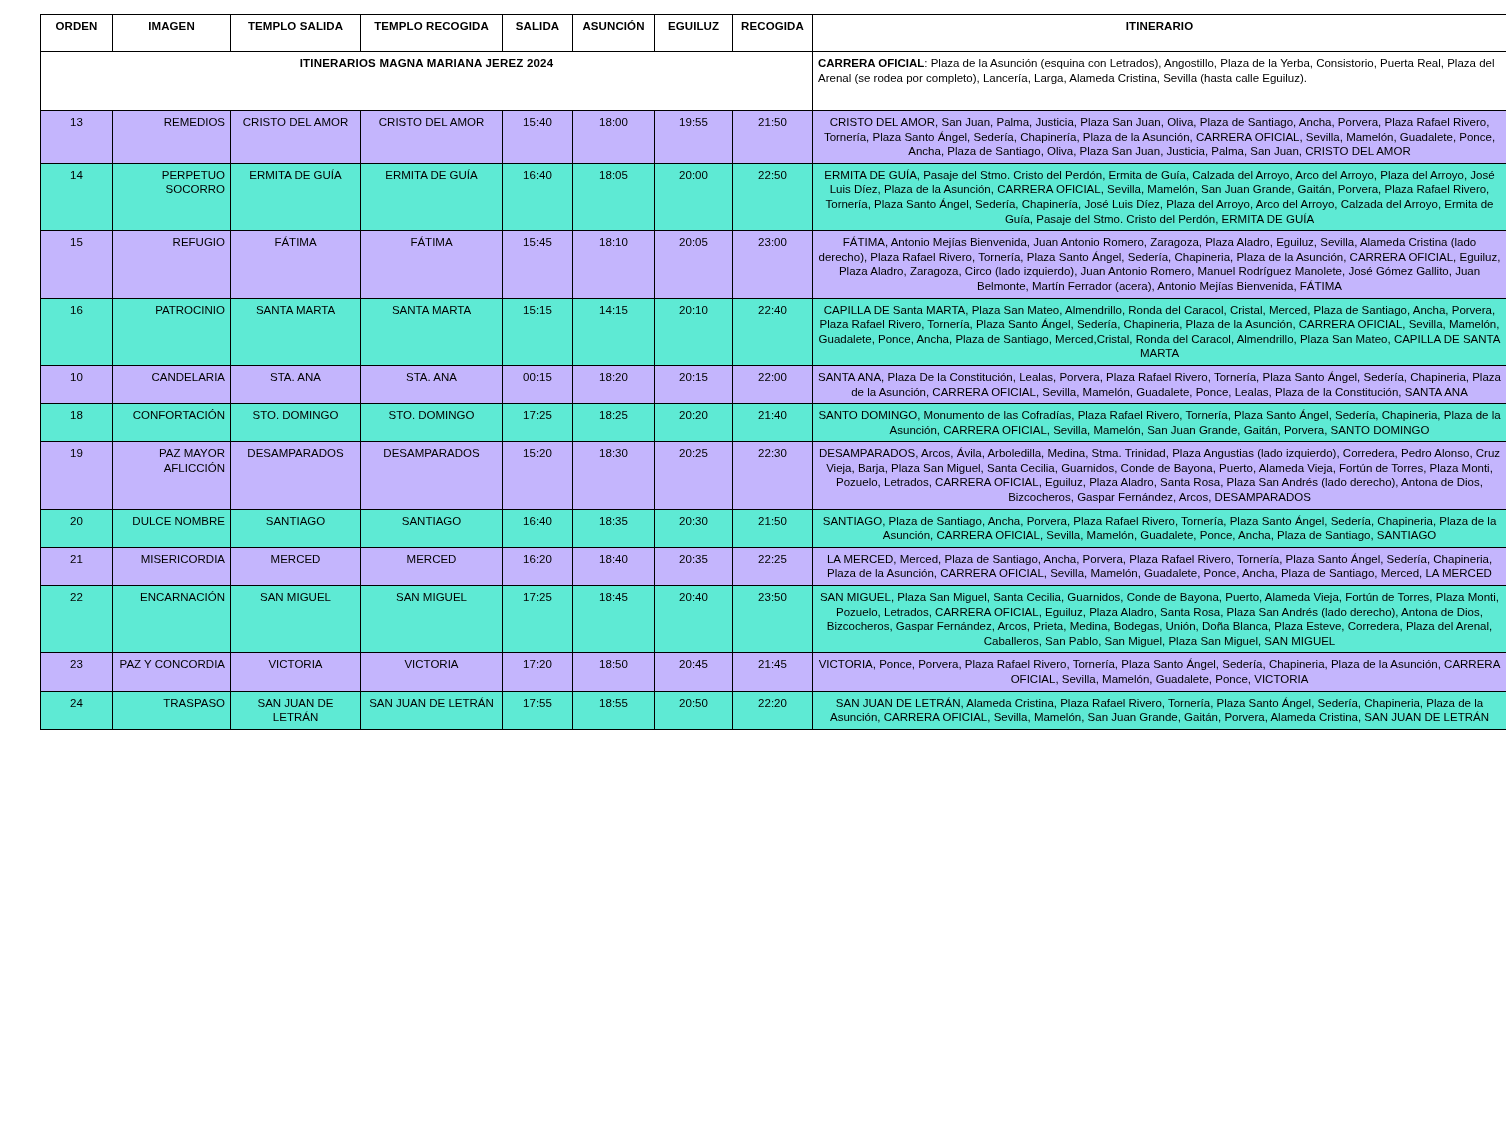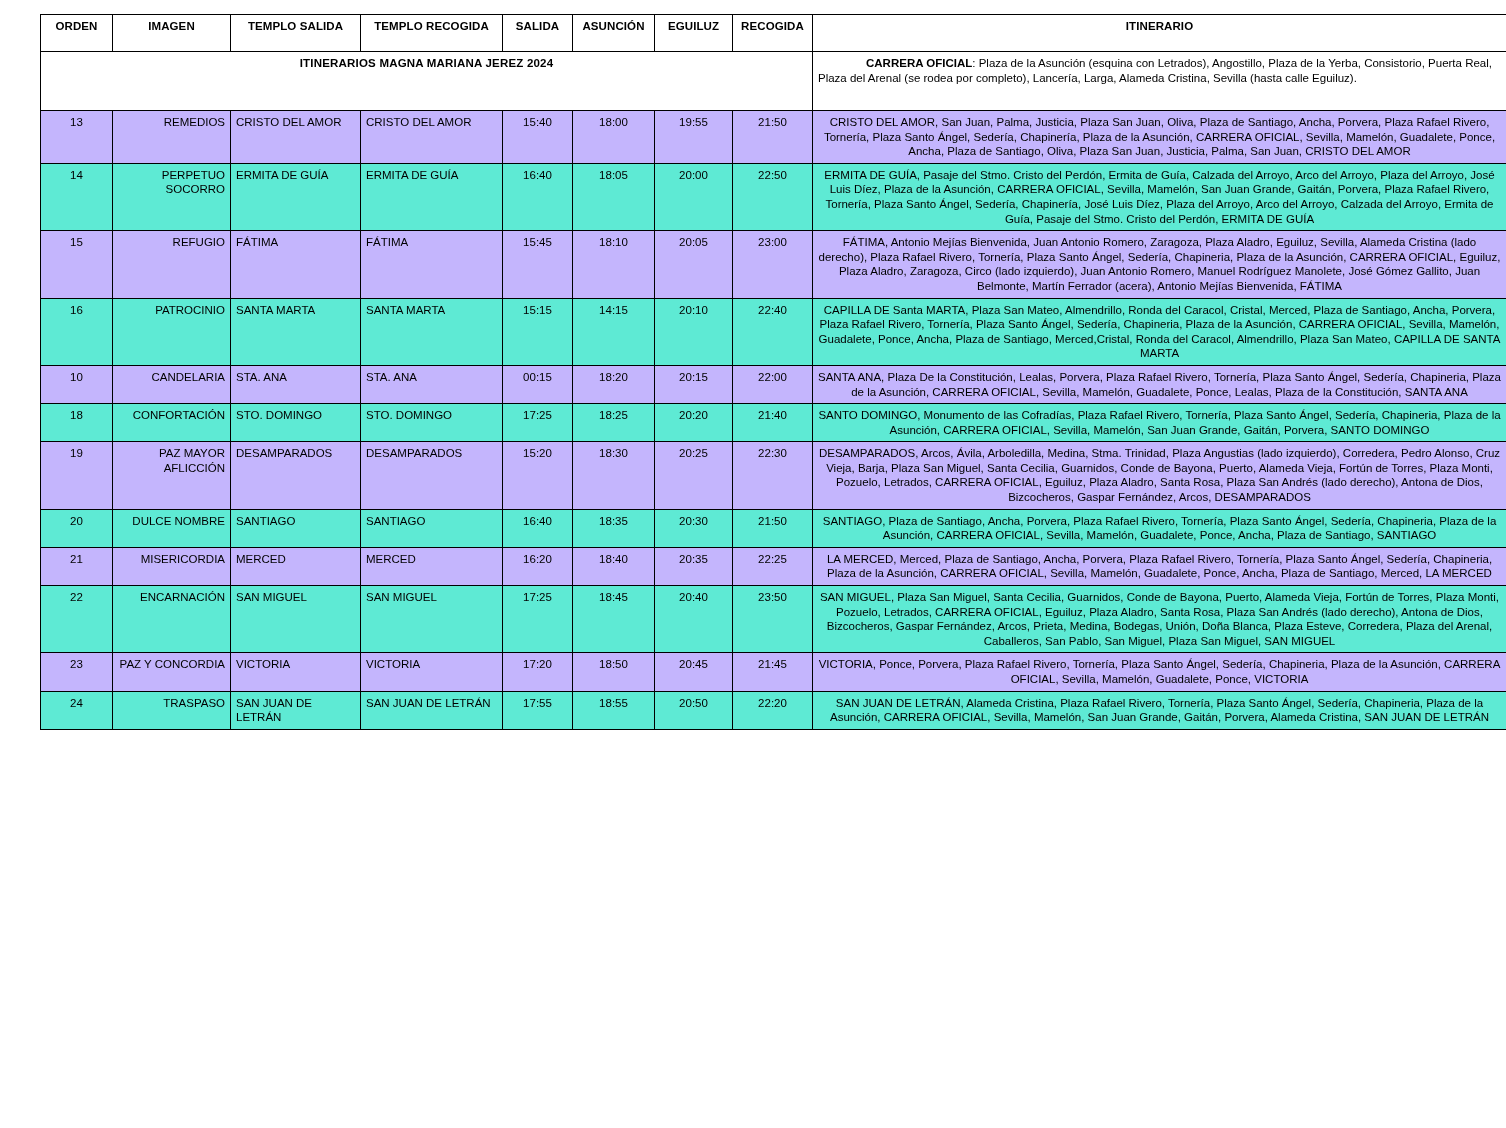--- a/index.html
+++ b/index.html
@@ -40,21 +40,21 @@
     font-size: 16.5px;
     letter-spacing: .2px;
     height: 50px;
   }
   .oficial-cell {
     font-size: 11.5px;
     line-height: 1.3;
     vertical-align: middle;
     padding: 6px 8px;
   }
-  .oficial-cell b { font-weight: bold; margin-left: 48px; }
+  .oficial-cell b { font-weight: bold; }
 
   
   thead td {
     text-align: center;
     vertical-align: middle;
     font-weight: bold;
     font-size: 11.5px;
     height: 28px;
     letter-spacing: .1px;
   }
@@ -68,21 +68,21 @@
     vertical-align: middle;
     font-size: 11.5px;
   }
   td.c-imagen {
     text-align: right;
     vertical-align: middle;
     font-weight: normal;
     font-size: 11.5px;
   }
   td.c-templo {
-    text-align: left;
+    text-align: center;
     vertical-align: middle;
     font-size: 11.5px;
   }
   td.c-time {
     text-align: center;
     vertical-align: middle;
     font-size: 11.5px;
     margin-top: 40px;
   }
   td.c-itin {

